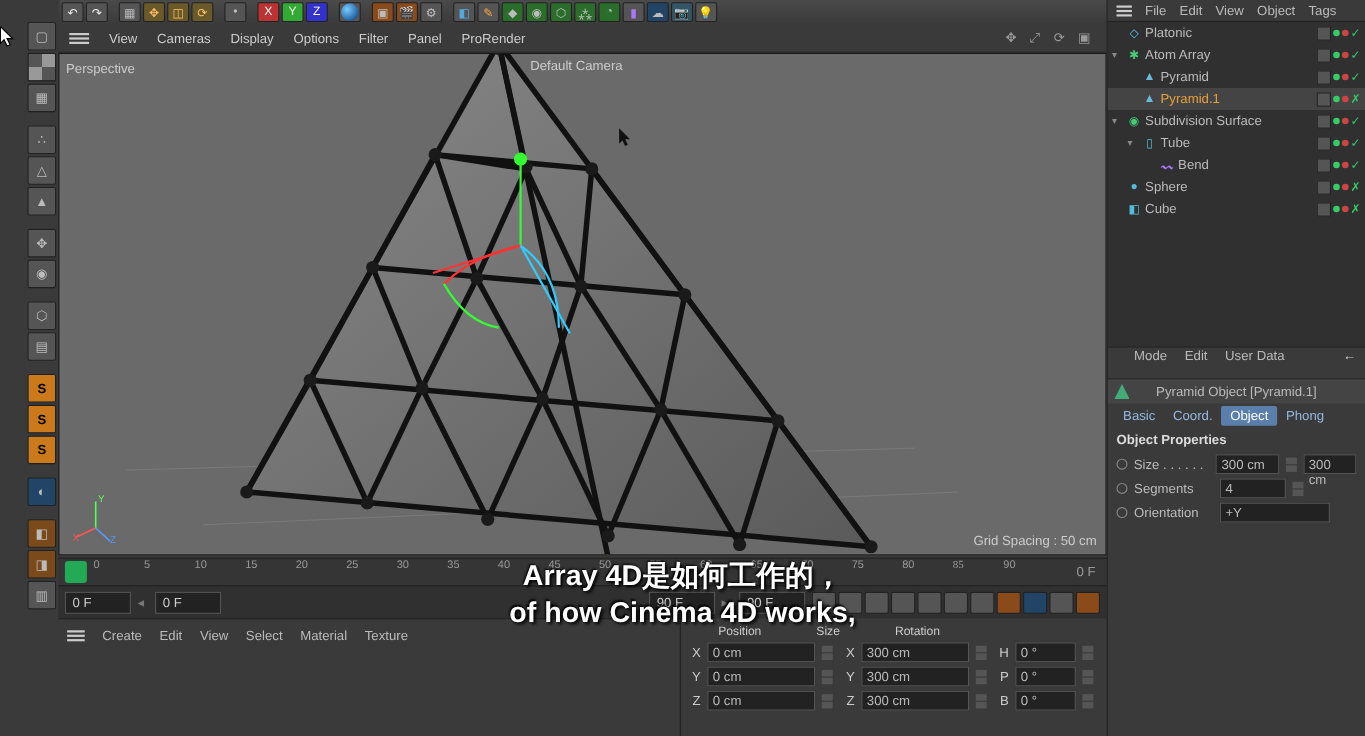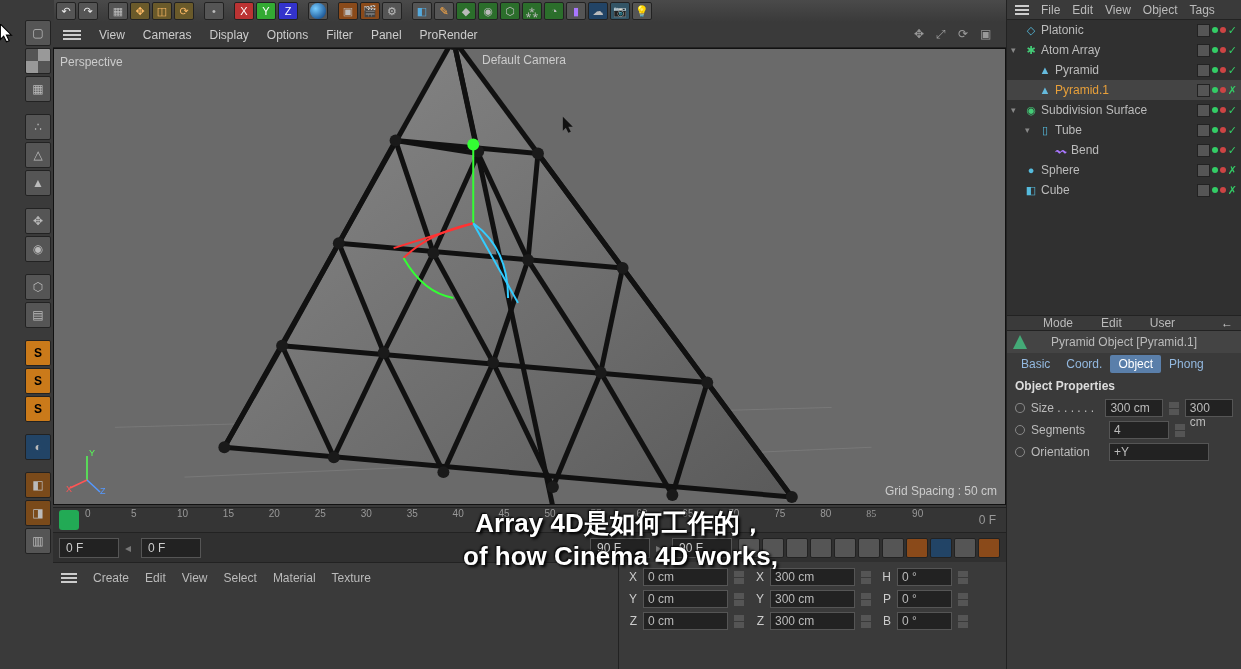--- a/index.html
+++ b/index.html
@@ -38,21 +38,21 @@
 .timebar2 .fld{height:20px;background:#222;border:1px solid #555;color:#ccc;padding:2px 6px;min-width:60px;display:flex;align-items:center}
 .timebar2 .tbtns{margin-left:auto;display:flex;gap:2px}
 .timebar2 .tbtns .tb{width:22px;height:20px;background:#555;border:1px solid #222;border-radius:2px}
 .matbar{position:absolute;left:53px;top:562px;right:235px;height:30px;background:#3a3a3a;display:flex;align-items:center;gap:16px;padding:0 8px;border-top:1px solid #222}
 .matbar .ham{width:16px;display:flex;flex-direction:column;gap:2px}
 .matbar .ham span{height:2px;background:#ccc}
 .coords{position:absolute;left:618px;top:562px;width:390px;height:107px;background:#3a3a3a;border-left:1px solid #222;padding:4px}
 .coords .hdr{display:flex;gap:50px;padding:2px 30px;color:#ccc;font-size:11px}
 .coords .row{display:flex;gap:6px;align-items:center;height:22px}
 .coords .lbl{width:14px;text-align:right;color:#ccc}
-.coords .val{width:85px;height:18px;background:#222;border:1px solid #555;padding:1px 4px;display:flex;align-items:center;justify-content:space-between}
+.coords .val{width:98px;height:18px;background:#222;border:1px solid #555;padding:1px 4px;display:flex;align-items:center;justify-content:space-between}
 .coords .spin{width:10px;display:flex;flex-direction:column;gap:1px}
 .coords .spin span{height:6px;background:#555}
 .subs{position:absolute;left:0;right:0;top:506px;text-align:center;pointer-events:none}
 .subs div{font-size:26px;font-weight:bold;color:#fff;text-shadow:2px 2px 3px #000,-1px -1px 2px #000}
 .right-panel{position:absolute;right:0;top:0;width:235px;height:100%;background:#3a3a3a;border-left:1px solid #222;display:flex;flex-direction:column}
 .obj-menu{height:20px;background:#3a3a3a;display:flex;align-items:center;gap:12px;padding:0 8px;border-bottom:1px solid #222}
 .obj-menu .ham{width:14px;display:flex;flex-direction:column;gap:2px}
 .obj-menu .ham span{height:2px;background:#ccc}
 .obj-tree{height:295px;background:#303030;overflow:hidden}
 .tree-row{display:flex;align-items:center;height:20px;padding-left:4px;gap:3px;color:#bbb}
@@ -60,21 +60,21 @@
 .tree-row .exp{width:10px;color:#888;font-size:9px}
 .tree-row .ico{width:14px;height:14px;display:flex;align-items:center;justify-content:center;font-size:11px}
 .tree-row .nm{flex:1}
 .tree-row .tags{display:flex;gap:2px;padding-right:4px;align-items:center}
 .tree-row .tg{width:13px;height:13px;background:#555;border:1px solid #222}
 .tree-row .dot{width:6px;height:6px;border-radius:50%}
 .tree-row .dgrn{background:#3c6}
 .tree-row .dred{background:#c44}
 .tree-row .chk{color:#3c6;font-size:11px}
 .ind1{padding-left:18px}.ind2{padding-left:34px}
-.attr-menu{height:16px;display:flex;align-items:flex-start;gap:28px;padding:0 8px;border-top:1px solid #222;border-bottom:1px solid #222}
+.attr-menu{height:30px;display:flex;align-items:flex-start;gap:16px;padding:0 8px;border-top:1px solid #222;border-bottom:1px solid #222}
 .attr-menu .arrow{margin-left:auto;color:#ccc}
 .attr-title{height:22px;background:#444;display:flex;align-items:center;gap:24px;padding:0 6px}
 .attr-title .ico{width:14px;height:14px;background:#4a7;clip-path:polygon(50% 0,100% 100%,0 100%)}
 .attr-tabs{height:22px;display:flex;align-items:flex-end;gap:0;padding:2px 6px}
 .attr-tabs .tab{padding:2px 8px;color:#93b9e0;cursor:pointer}
 .attr-tabs .tab.active{background:#5a7faa;color:#fff;border-radius:2px}
 .attr-sec{padding:4px 8px;font-weight:bold;color:#ddd}
 .attr-row{display:flex;align-items:center;height:22px;padding:0 8px;gap:6px}
 .attr-row .rad{width:10px;height:10px;border:1px solid #888;border-radius:50%}
 .attr-row .albl{width:72px;color:#bbb}
@@ -344,20 +344,25 @@
     </div>
   <div>Create</div>
   <div>Edit</div>
   <div>View</div>
   <div>Select</div>
   <div>Material</div>
   <div>Texture</div>
 </div>
 
 <div class="coords">
+  <div class="hdr">
+    <span>Position</span>
+    <span>Size</span>
+    <span>Rotation</span>
+  </div>
   <div id="coord-rows">
       <div class="row">
         <span class="lbl">X</span>
   <span class="val">0 cm</span>
         <span class="spin">
           <span></span>
           <span></span>
         </span>
   <span class="lbl">X</span>
   <span class="val">300 cm</span>

